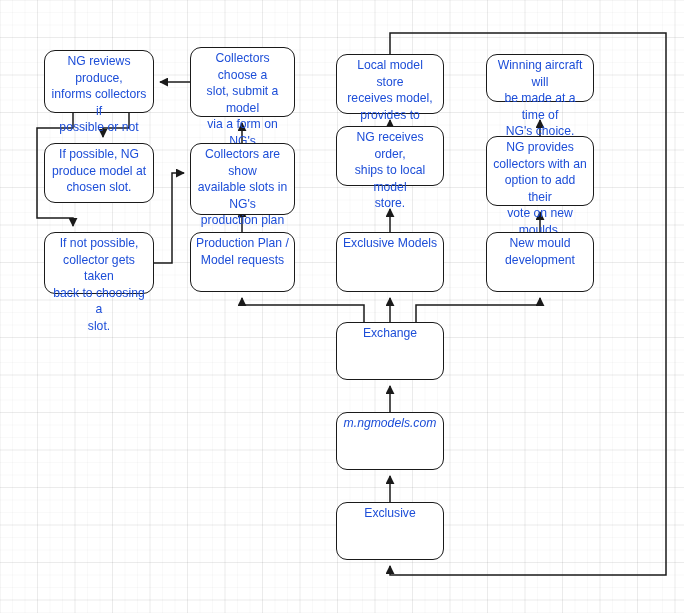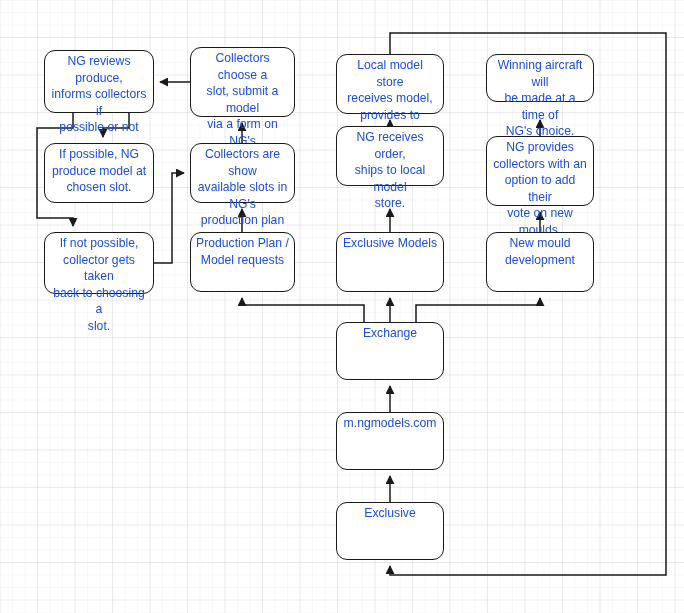--- a/index.html
+++ b/index.html
@@ -122,21 +122,21 @@
 be made at a time of
 NG's choice.</span>
   </div>
 
   <div class="node" style="left:44px; top:143px; width:110px; height:60px;">
     <span>If possible, NG
 produce model at
 chosen slot.</span>
   </div>
 
-  <div class="node" style="left:190px; top:143px; width:105px; height:60px;">
+  <div class="node" style="left:190px; top:143px; width:105px; height:72px;">
     <span>Collectors are show
 available slots in NG's
 production plan</span>
   </div>
 
   <div class="node" style="left:336px; top:126px; width:108px; height:60px;">
     <span>NG receives order,
 ships to local model
 store.</span>
   </div>
@@ -166,21 +166,21 @@
 
   <div class="node" style="left:486px; top:232px; width:108px; height:60px;">
     <span>New mould
 development</span>
   </div>
 
   <div class="node" style="left:336px; top:322px; width:108px; height:58px;">
     <span>Exchange</span>
   </div>
 
-  <div class="node" style="left:336px; top:412px; width:108px; height:58px;">
+  <div class="node" style="left:336px; top:412px; width:108px; height:58px;font-style:italic;">
     <span>m.ngmodels.com</span>
   </div>
 
   <div class="node" style="left:336px; top:502px; width:108px; height:58px;">
     <span>Exclusive</span>
   </div>
 
 </div>
 
 </body></html>

